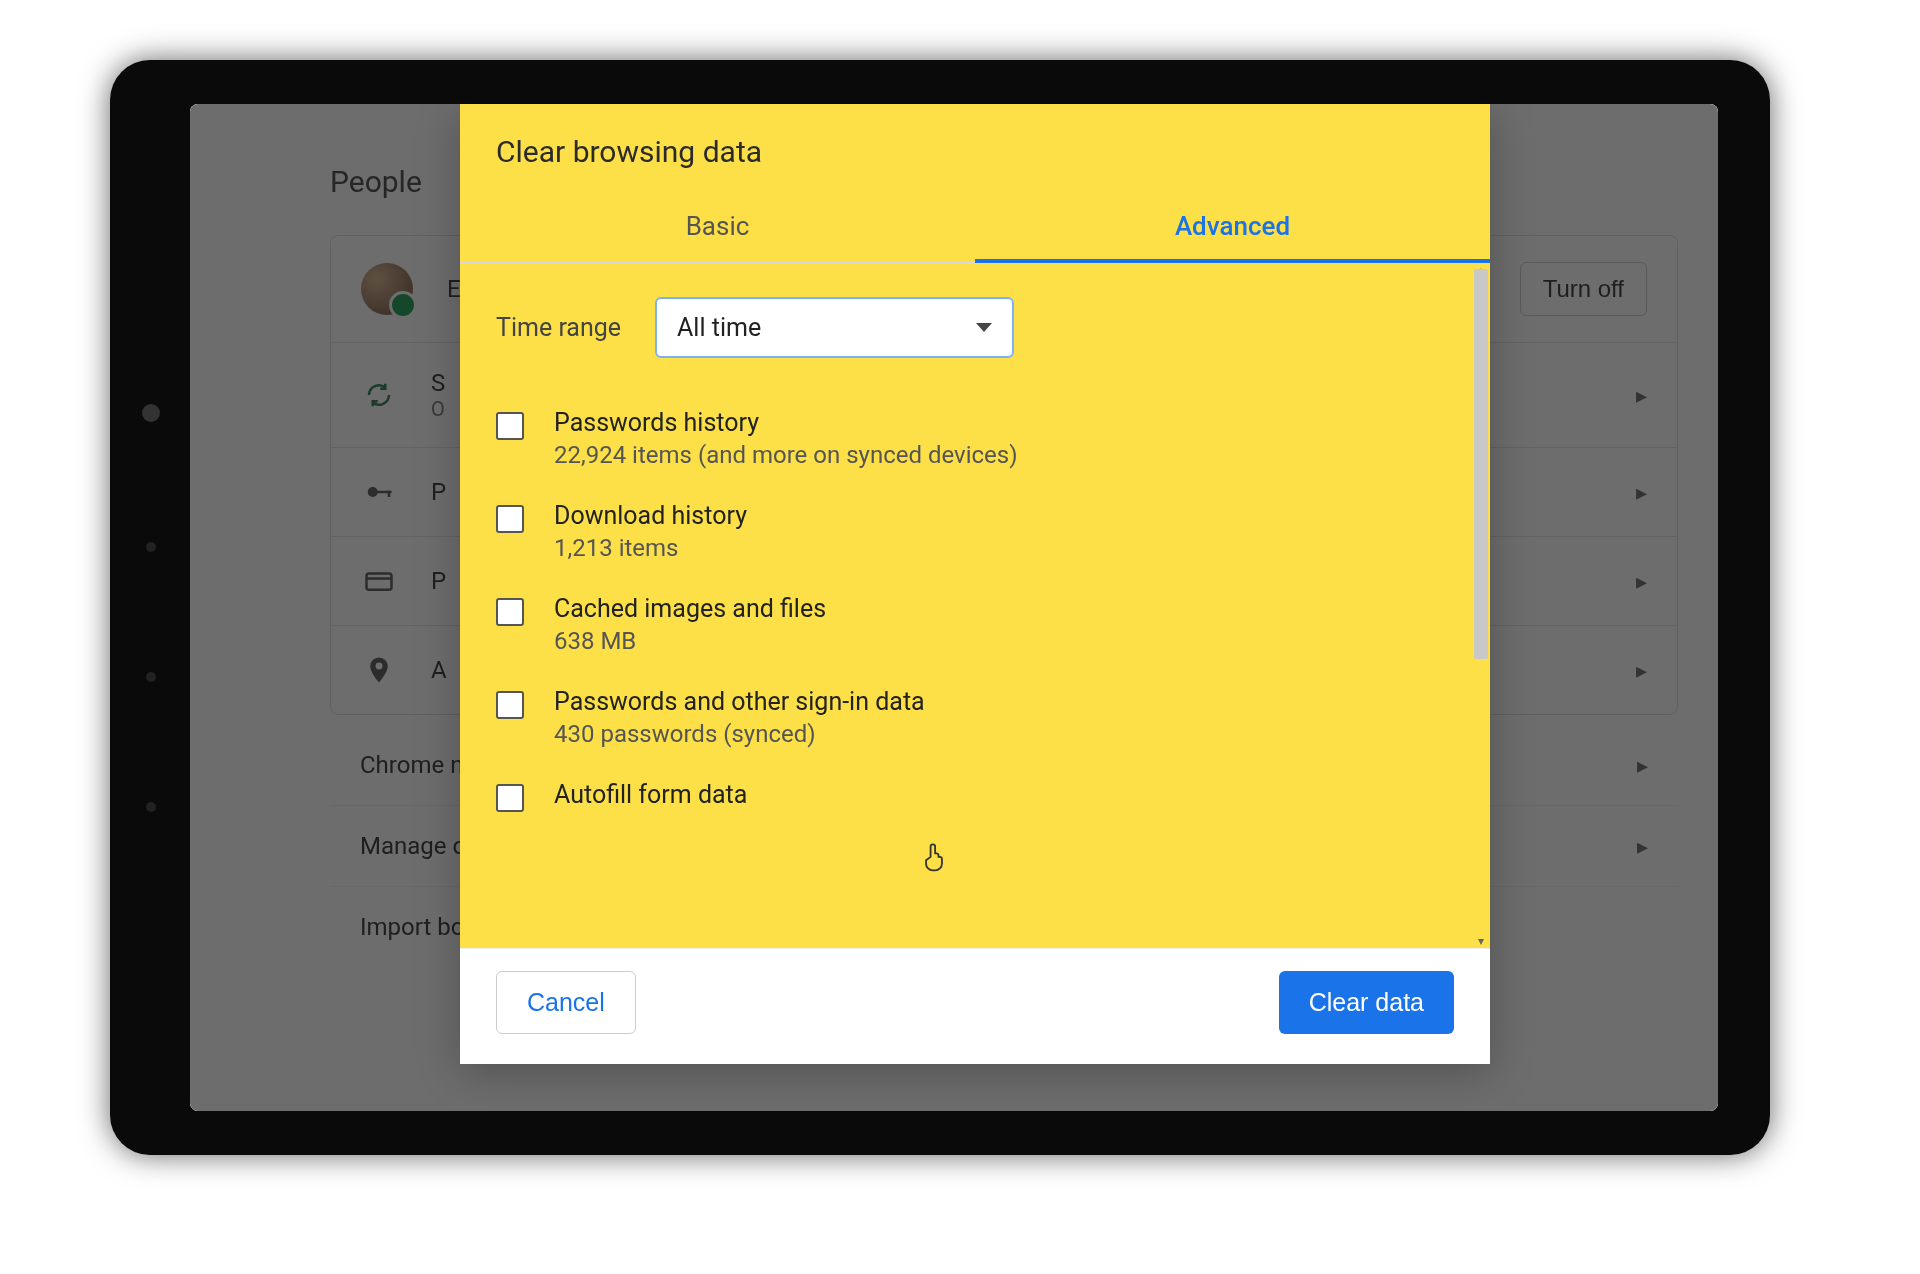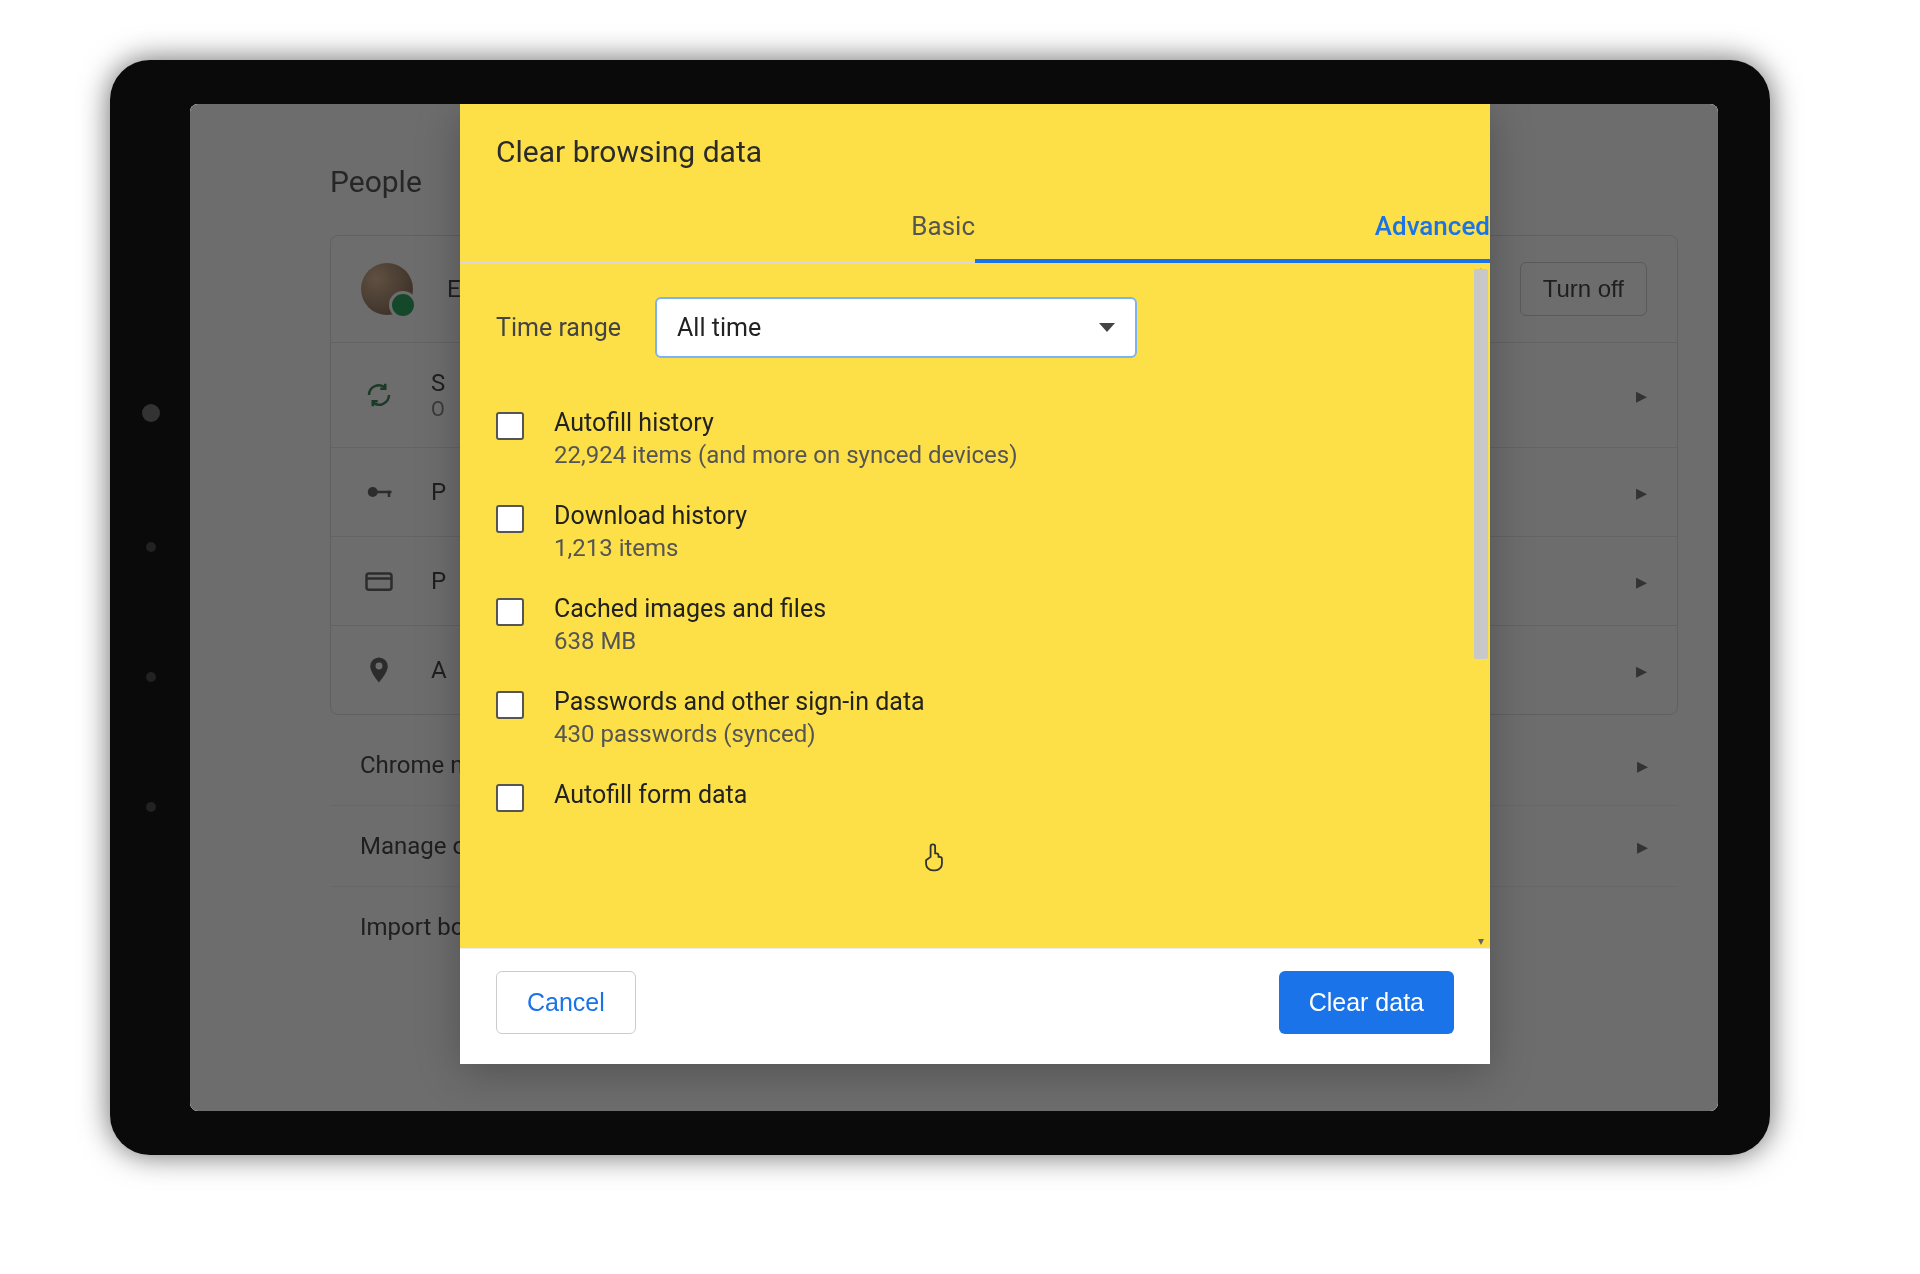--- a/index.html
+++ b/index.html
@@ -149,21 +149,21 @@
     font-size: 30px;
     font-weight: 400;
     color: #2b2b2b;
   }
   .tabs {
     display: flex;
     border-bottom: 1px solid #d9d9d9;
   }
   .tab {
     flex: 1;
-    text-align: right;
+    text-align: center;
     padding: 18px 0;
     font-size: 26px;
     color: #555;
     cursor: pointer;
   }
   .tab.active {
     color: #1a73e8;
     border-bottom: 4px solid #1a73e8;
     margin-bottom: -1px;
     font-weight: 500;
@@ -205,21 +205,21 @@
     display: flex;
     align-items: center;
     gap: 34px;
     padding: 34px 0 24px;
   }
   .time-range .label { font-size: 25px; color: #444; }
   .select {
     border: 2px solid #7bb3f5;
     border-radius: 6px;
     padding: 14px 20px;
-    width: 482px;
+    width: 359px;
     display: flex;
     justify-content: space-between;
     align-items: center;
     font-size: 25px;
     color: #222;
     background: #fff;
     cursor: pointer;
   }
   .select .caret {
     width: 0; height: 0;
@@ -408,21 +408,21 @@
             <span>All time</span>
             <span class="caret"></span>
           </div>
         </div>
 
         <div class="items" id="items-container">
 
         <div class="item">
               <div class="checkbox"></div>
               <div class="item-text">
-                <div class="title">Autofill history</div>
+                <div class="title">Passwords history</div>
                 <div class="sub">22,924 items (and more on synced devices)</div>
               </div>
             </div>
             <div class="item">
               <div class="checkbox"></div>
               <div class="item-text">
                 <div class="title">Download history</div>
                 <div class="sub">1,213 items</div>
               </div>
             </div>

